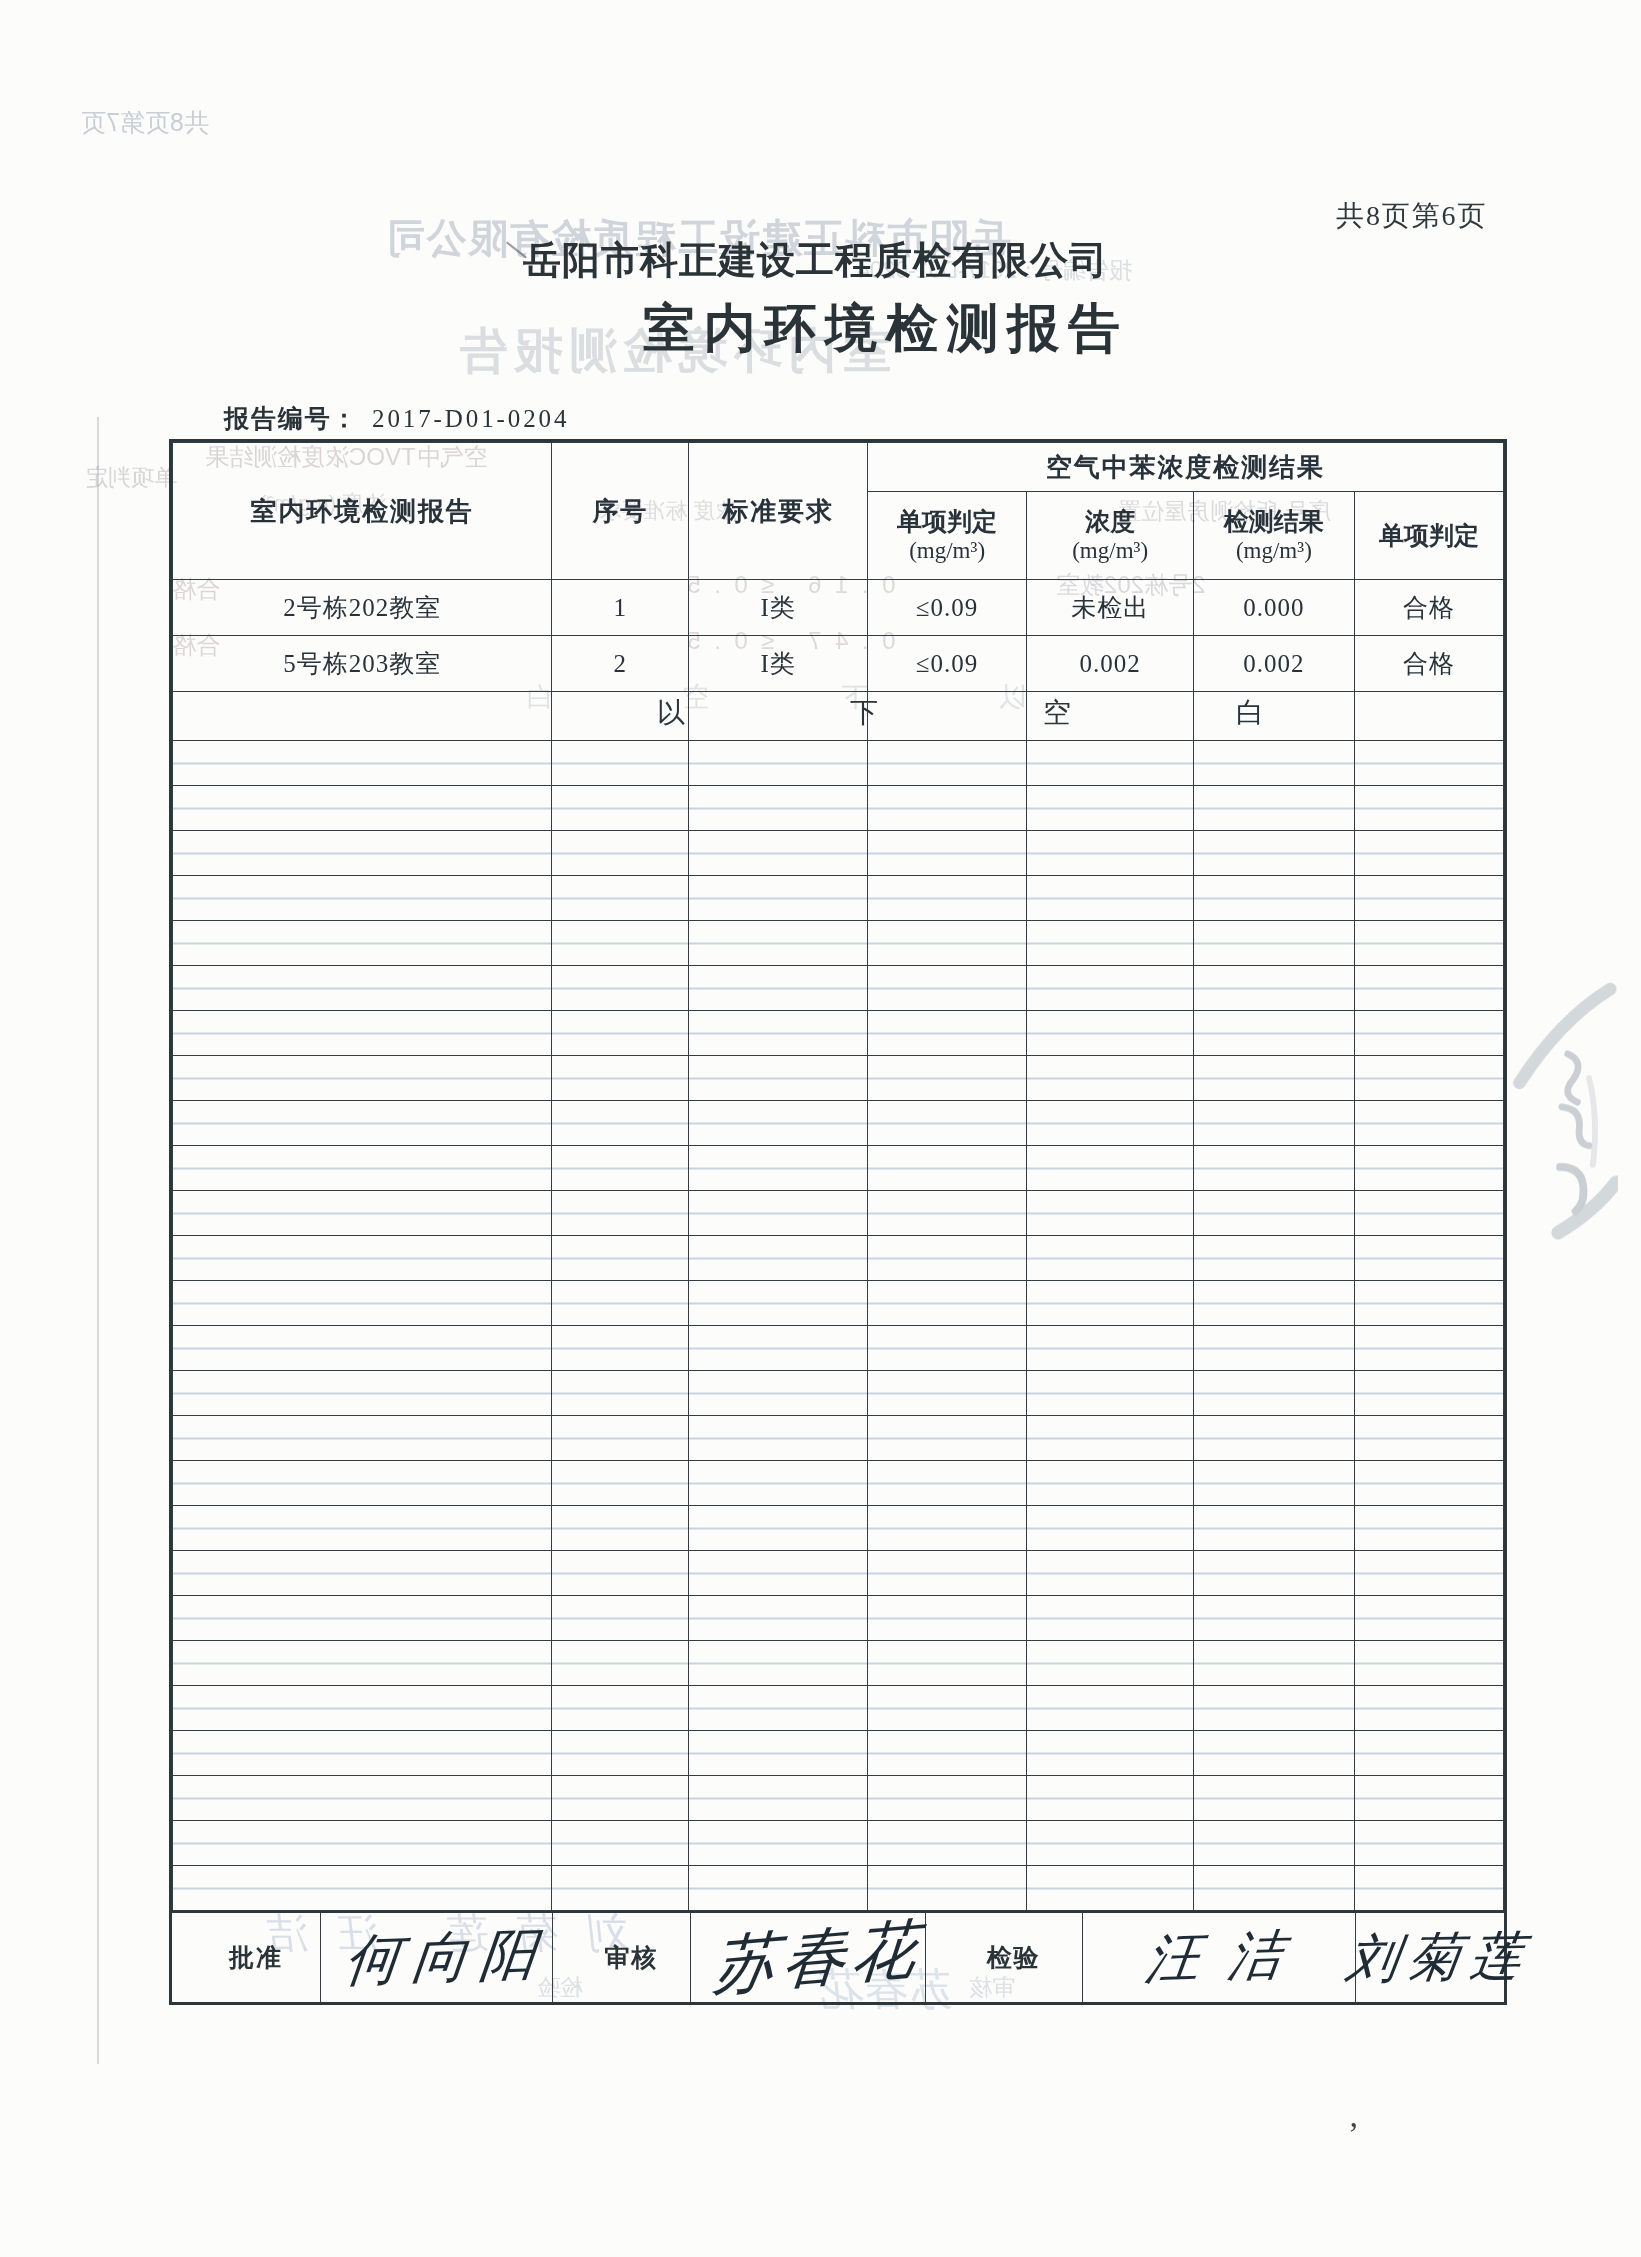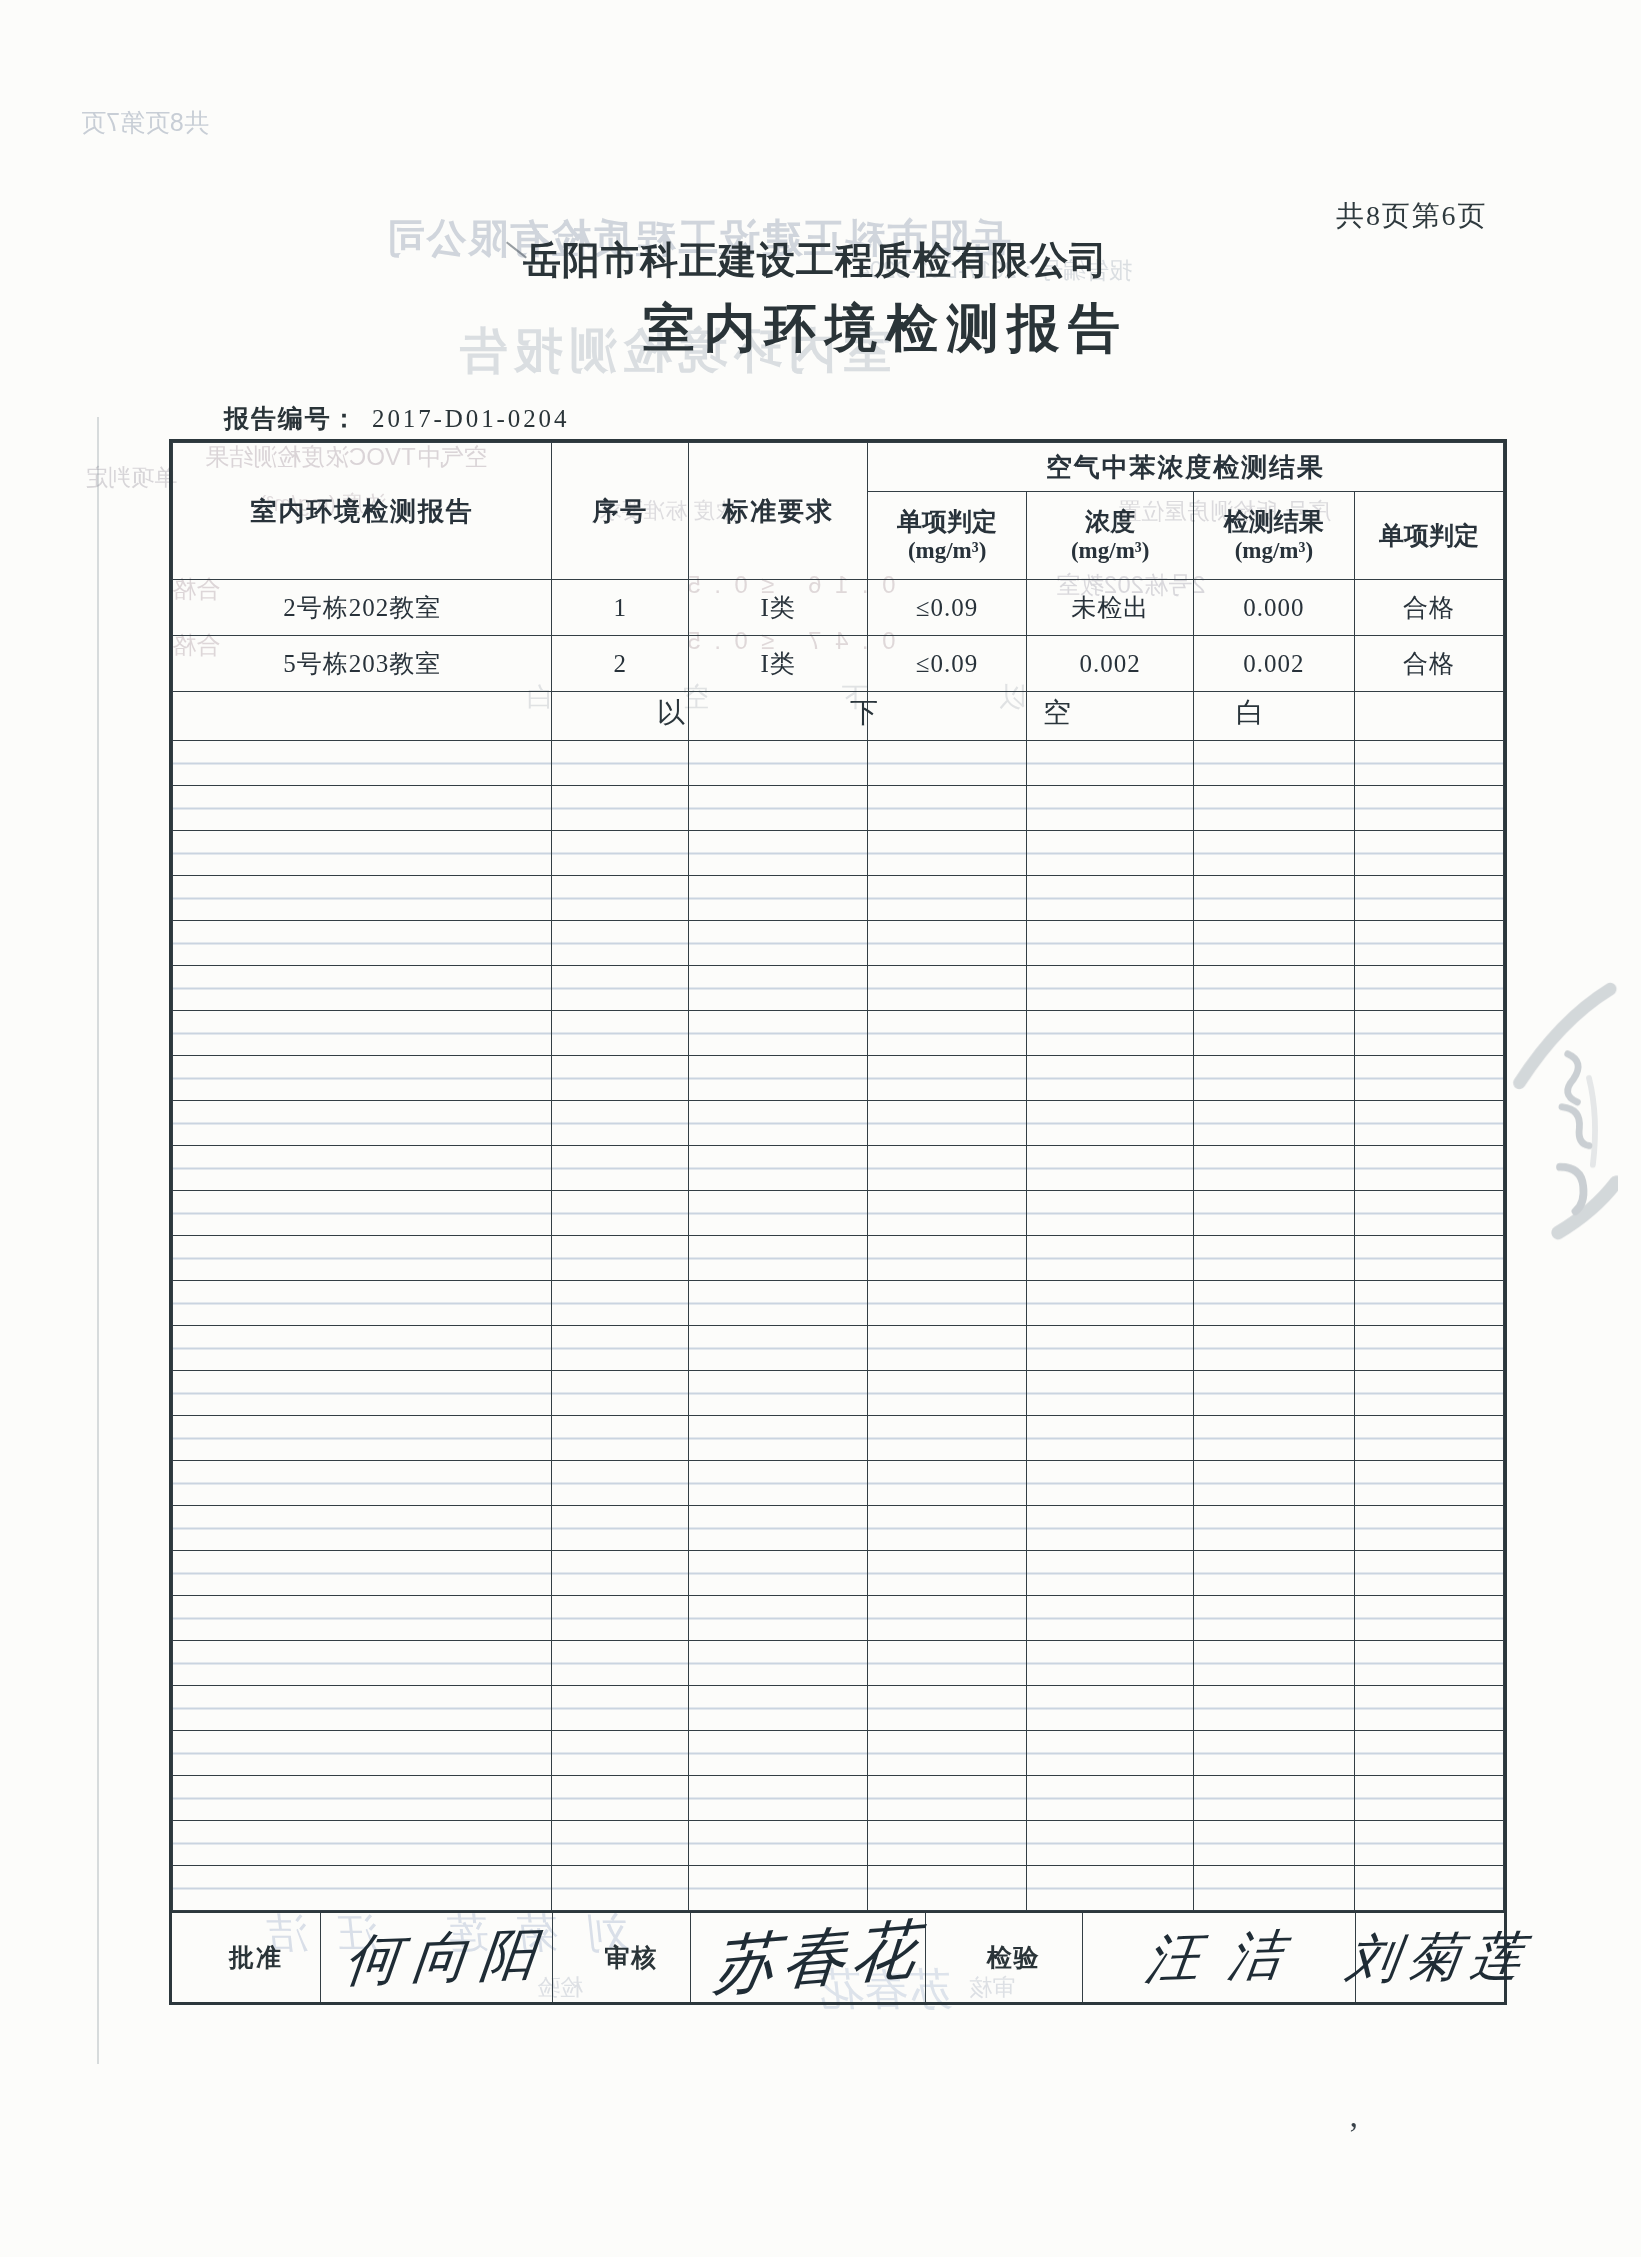--- a/index.html
+++ b/index.html
@@ -57,21 +57,21 @@
   .table-wrap{position:absolute;left:169px;top:439px;width:1338px;z-index:2;
     border:3.9px solid #2c373c;box-sizing:border-box;background:transparent;}
   table.report{width:100%;border-collapse:collapse;table-layout:fixed;}
   table.report th,table.report td{
     border:1.9px solid #333e44;padding:0;text-align:center;vertical-align:middle;
     font-size:25px;color:#28323a;background:transparent;overflow:visible;
   }
   table.report th{font-weight:bold;}
   tr.h-group th{height:48px;font-size:26px;letter-spacing:1.9px;}
   tr.h-cols th{height:87px;line-height:1.25;}
-  th .unit{display:block;font-weight:bold;font-size:23px;letter-spacing:0;}
+  th .unit{display:block;font-weight:normal;font-size:23px;letter-spacing:0;}
   tr.data-row td{height:55px;letter-spacing:1px;}
   tr.blank-row td{height:48px;}
   tr.empty-row td{height:44px;
     background-image:linear-gradient(to bottom, rgba(0,0,0,0) 0px, rgba(0,0,0,0) 21px,
       rgba(152,172,198,.50) 21px, rgba(152,172,198,.50) 23px, rgba(0,0,0,0) 23px);}
   .blank-overlay{position:absolute;left:485px;top:249px;width:406px;height:44px;z-index:4;
     font-size:28px;letter-spacing:79px;white-space:nowrap;color:#2a353b;
     display:flex;align-items:center;}
 
   

